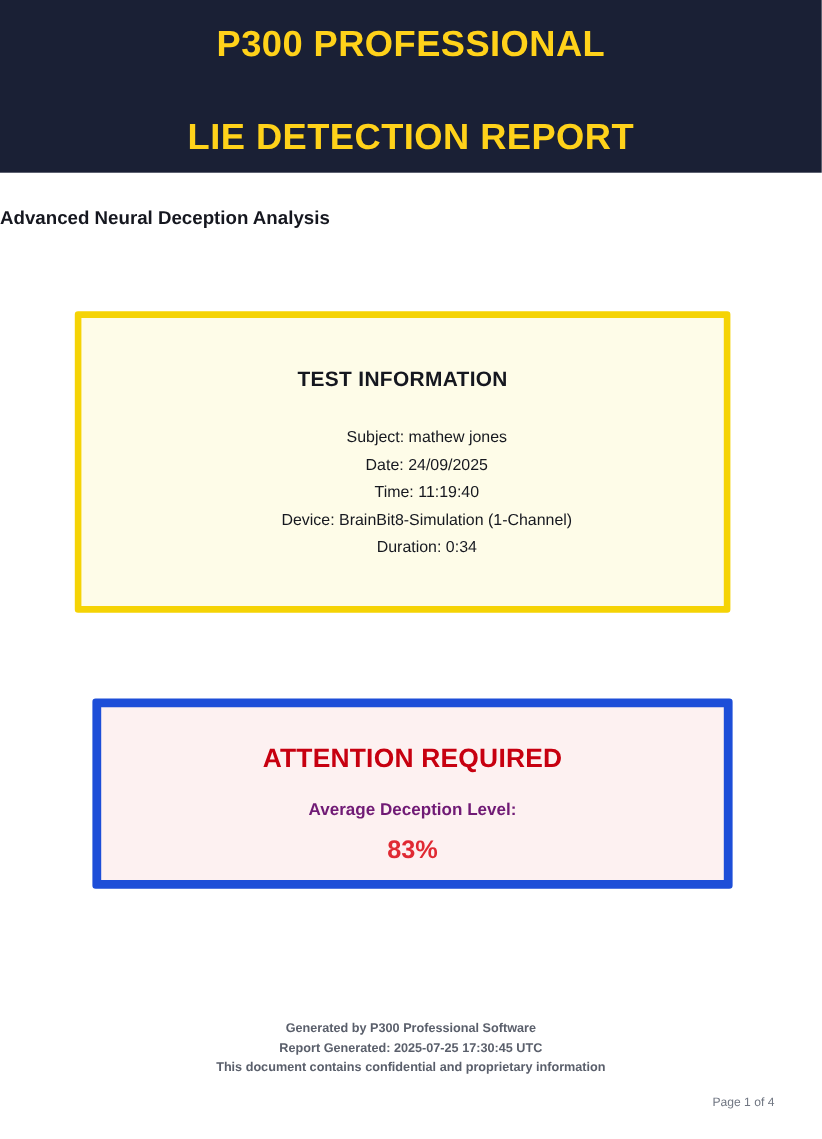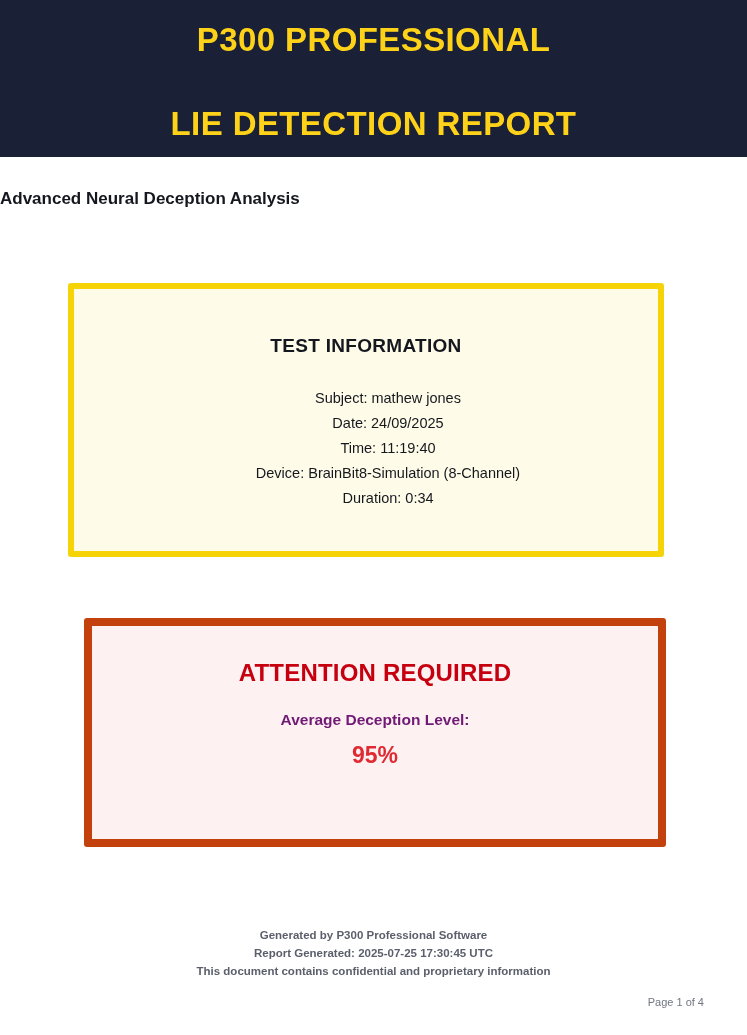--- a/index.html
+++ b/index.html
@@ -80,26 +80,26 @@
   .info-line {
     font-size: 14.5px;
     color: #16181f;
     line-height: 25px;
   }
 
   
   .attention-box {
     position: absolute;
     left: 84px;
-    top: 618px;
+    top: 635px;
     width: 582px;
-    height: 229px;
+    height: 173px;
     box-sizing: border-box;
     background: #fdf1f1;
-    border: 8px solid #c2410c;
+    border: 8px solid #1d4ed8;
     border-radius: 3px;
   }
   .attention-title {
     text-align: center;
     font-size: 24px;
     font-weight: bold;
     color: #c70010;
     margin-top: 33px;
     letter-spacing: 0.2px;
   }
@@ -151,29 +151,29 @@
   </div>
 
   <div class="subtitle">Advanced Neural Deception Analysis</div>
 
   <div class="info-box">
     <div class="info-box-title">TEST INFORMATION</div>
     <div class="info-lines">
       <div class="info-line">Subject: mathew jones</div>
       <div class="info-line">Date: 24/09/2025</div>
       <div class="info-line">Time: 11:19:40</div>
-      <div class="info-line">Device: BrainBit8-Simulation (8-Channel)</div>
+      <div class="info-line">Device: BrainBit8-Simulation (1-Channel)</div>
       <div class="info-line">Duration: 0:34</div>
     </div>
   </div>
 
   <div class="attention-box">
     <div class="attention-title">ATTENTION REQUIRED</div>
     <div class="attention-label">Average Deception Level:</div>
-    <div class="attention-value">95%</div>
+    <div class="attention-value">83%</div>
   </div>
 
   <div class="footer">
     <div class="footer-line">Generated by P300 Professional Software</div>
     <div class="footer-line">Report Generated: 2025-07-25 17:30:45 UTC</div>
     <div class="footer-line">This document contains confidential and proprietary information</div>
   </div>
 
   <div class="page-number">Page 1 of 4</div>
 

